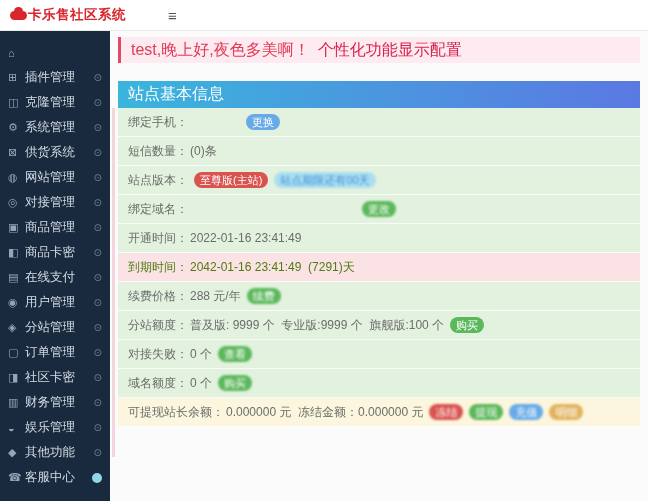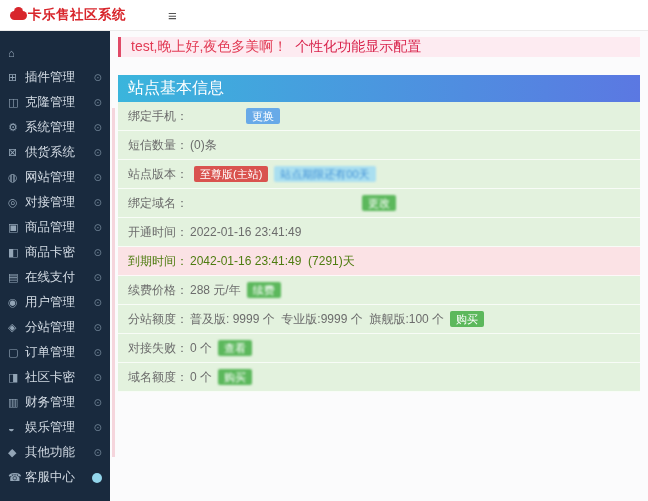--- a/index.html
+++ b/index.html
@@ -17,36 +17,36 @@
   .sidebar{position:absolute;left:0;top:30px;bottom:0;width:110px;background:#192a3e;padding-top:10px;box-sizing:border-box;}
   .sb-item{height:25px;display:flex;align-items:center;padding:0 8px 0 8px;color:#d3dbe4;
            font-size:12.5px;cursor:pointer;white-space:nowrap;}
   .sb-icon{width:17px;color:#93a5b6;font-size:11px;flex:none;}
   .sb-label{flex:1;overflow:hidden;}
   .sb-chev{color:#6d8093;font-size:10px;flex:none;}
   .sb-dot{width:10px;height:10px;border-radius:50%;background:#93d6ec;flex:none;}
   
   .main{position:absolute;left:110px;top:30px;right:0;bottom:0;background:#fbfbfc;}
   .side-accent{position:absolute;left:2px;top:78px;bottom:44px;width:3px;background:#f3ced6;opacity:.85;}
-  .greeting{margin:7px 8px 0 8px;height:20px;background:#fdebf1;border-left:3px solid #e04a67;
-            display:flex;align-items:center;padding-left:10px;font-size:14px;color:#e23b55;gap:8px;}
+  .greeting{margin:7px 8px 0 8px;height:26px;background:#fdebf1;border-left:3px solid #e04a67;
+            display:flex;align-items:center;padding-left:10px;font-size:16px;color:#e23b55;gap:8px;}
   .greeting-link{color:#d8224b;cursor:pointer;text-decoration:none;}
   .panel{margin:18px 8px 0 8px;}
   .panel-head{height:27px;background:linear-gradient(90deg,#3ab5dc,#5b78e2);color:#ffffff;
               font-size:16px;display:flex;align-items:center;padding-left:10px;}
   .rows{position:relative;}
   .row{height:28px;display:flex;align-items:center;padding-left:10px;font-size:12px;
        color:#6c6c6c;border-bottom:1px solid rgba(255,255,255,.75);}
   .bg-green{background:#e3f2de;}
   .bg-pink{background:#fbe2e5;}
   .bg-yellow{background:#fbf6dd;}
   .row.red{color:#4d7c0f;}
   .rlabel{white-space:pre;}
   .rvalue{white-space:pre;margin-left:2px;}
-  .badge{font-size:11px;padding:1px 6px;border-radius:2px;margin-left:6px;color:#fff;
+  .badge{font-size:11px;padding:1px 6px;border-radius:8px;margin-left:6px;color:#fff;
          cursor:pointer;white-space:nowrap;line-height:1.35;}
   .b-blue{background:#68aae8;}
   .b-red{background:#d9534f;}
   .b-green{background:#5cb85c;}
   .b-cyan{background:#aadff0;color:#3f8fd6;}
   .b-orange{background:#e2b35f;}
   .blurred{filter:blur(1px);}
 </style>
 </head>
 <body>
@@ -203,15 +203,23 @@
         <div class="row bg-green">
           <span class="rlabel">对接失败：</span>
           <span class="rvalue">0 个</span>
           <span class="badge b-green blurred">查看</span>
         </div>
         <div class="row bg-green">
           <span class="rlabel">域名额度：</span>
           <span class="rvalue">0 个</span>
           <span class="badge b-green blurred">购买</span>
         </div>
+        <div class="row bg-yellow">
+          <span class="rlabel">可提现站长余额：</span>
+          <span class="rvalue">0.000000 元  冻结金额：0.000000 元</span>
+          <span class="badge b-red blurred">冻结</span>
+          <span class="badge b-green blurred">提现</span>
+          <span class="badge b-blue blurred">充值</span>
+          <span class="badge b-orange blurred">明细</span>
+        </div>
       </div>
   </div>
 </div>
 
 </body></html>

